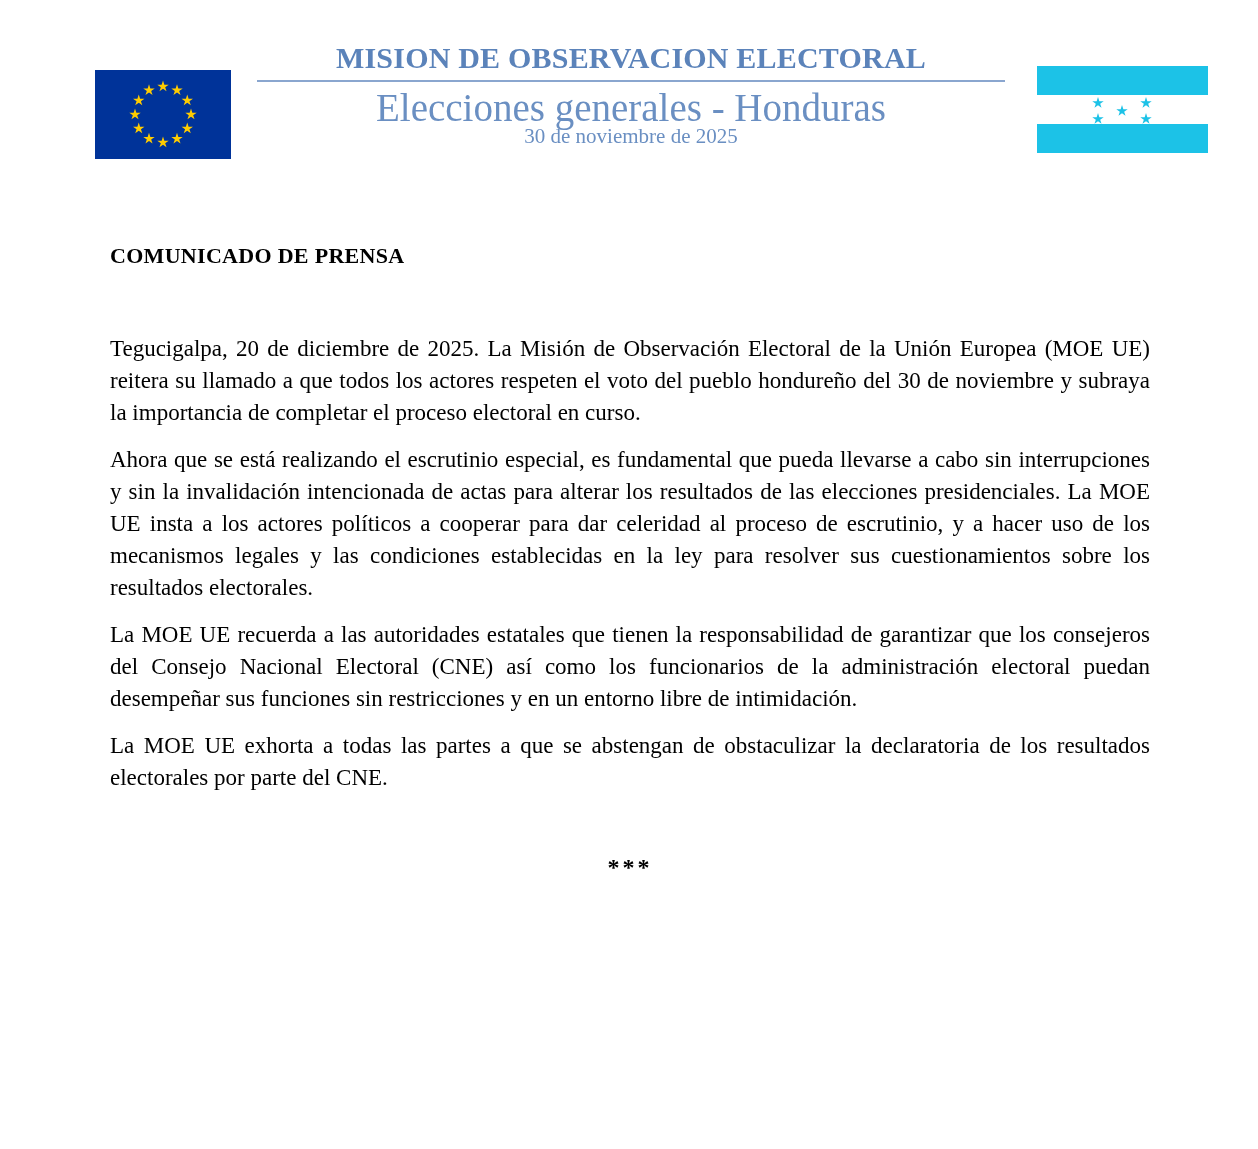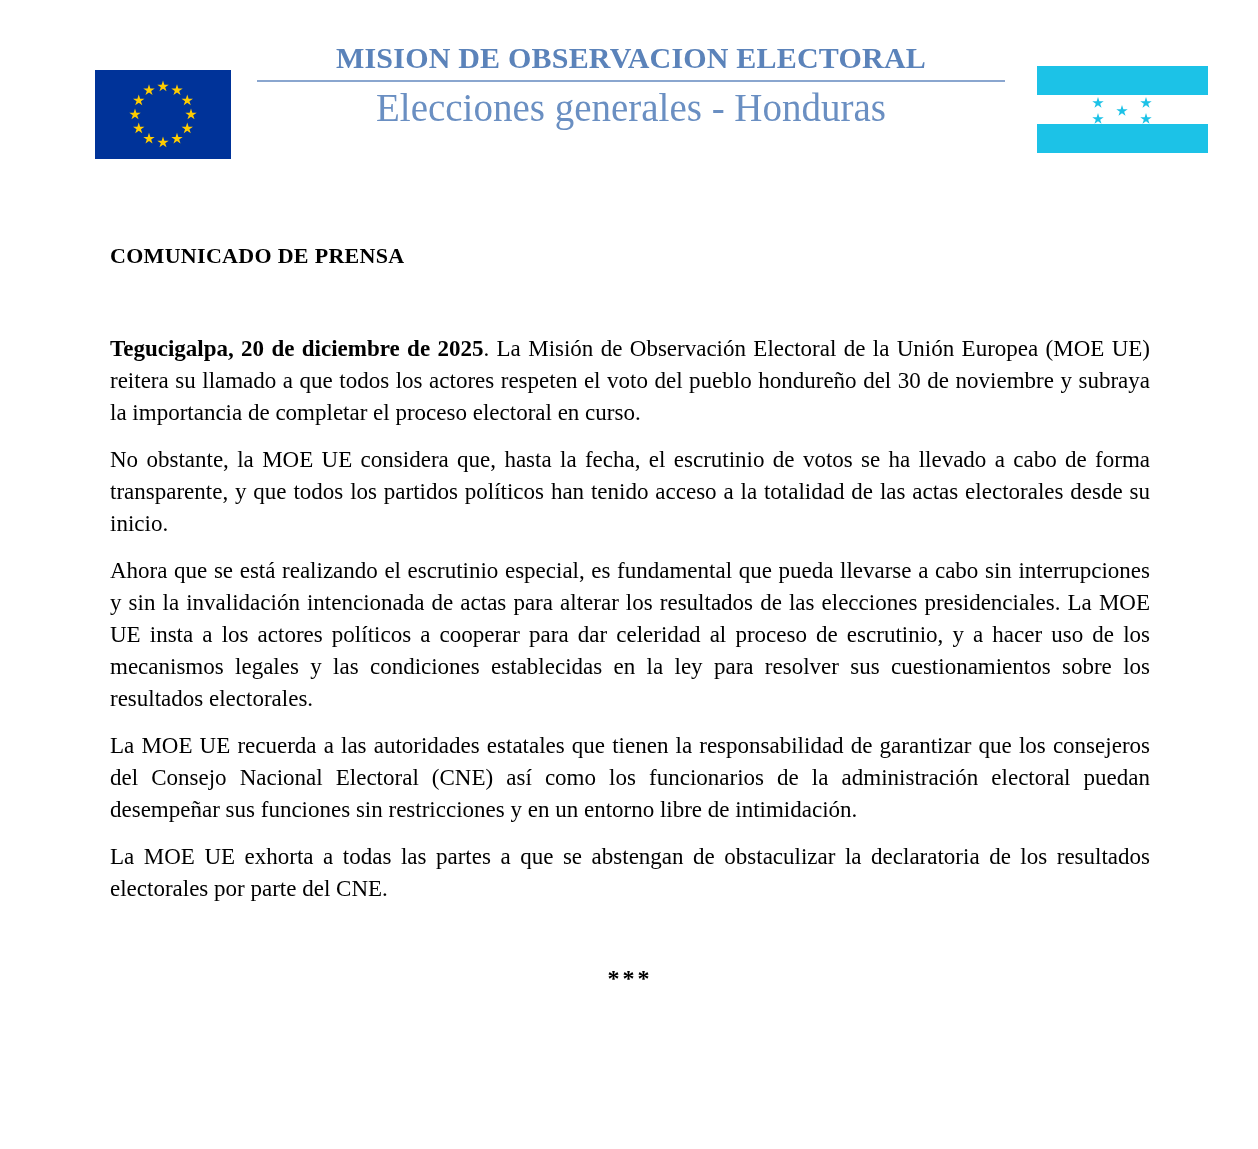--- a/index.html
+++ b/index.html
@@ -70,21 +70,21 @@
     font-weight: bold;
     letter-spacing: 0.3px;
     margin-bottom: 64px;
   }
   .para {
     font-size: 23px;
     line-height: 32px;
     text-align: justify;
     margin-bottom: 15px;
   }
-  .para .lead { font-weight: bold; }
+  .para .lead { font-weight: normal; }
   .end-mark {
     text-align: center;
     font-weight: bold;
     font-size: 24px;
     letter-spacing: 3px;
     margin-top: 60px;
   }
 </style>
 </head>
 <body>
@@ -111,20 +111,21 @@
       <use href="#star" x="54" y="20.25"></use>
     </g>
   </svg>
 
   <div class="title-block">
     <div class="mission-title">
       <div>MISION DE OBSERVACION ELECTORAL</div>
     </div>
     <hr class="title-rule">
     <div class="subtitle">Elecciones generales - Honduras</div>
+    <div class="election-date">30 de noviembre de 2025</div>
   </div>
 
   <svg class="hn-flag" viewBox="0 0 171 87" xmlns="http://www.w3.org/2000/svg" aria-hidden="true">
     <rect x="0" y="0" width="171" height="29" fill="#1cc2e7"></rect>
     <rect x="0" y="29" width="171" height="29" fill="#ffffff"></rect>
     <rect x="0" y="58" width="171" height="29" fill="#1cc2e7"></rect>
     <g fill="#1cc2e7" transform="translate(0,0)">
       <use href="#star" x="61" y="37" transform="scale(1)" width="10" height="10"></use>
       <use href="#star" x="109" y="37"></use>
       <use href="#star" x="85" y="45"></use>
@@ -132,21 +133,20 @@
       <use href="#star" x="109" y="53"></use>
     </g>
   </svg>
 
   <div class="content">
     <div class="press-heading">COMUNICADO DE PRENSA</div>
 
     <p class="para"><span class="lead">Tegucigalpa, 20 de diciembre de 2025</span><span>. La Misión de Observación Electoral de la Unión Europea (MOE UE) reitera su llamado a que todos los actores respeten el voto del pueblo hondureño del 30 de noviembre y subraya la importancia de completar el proceso electoral en curso.</span></p>
 
 
-    <p class="para"><span>No obstante, la MOE UE considera que, hasta la fecha, el escrutinio de votos se ha llevado a cabo de forma transparente, y que todos los partidos políticos han tenido acceso a la totalidad de las actas electorales desde su inicio.</span></p>
 
     <p class="para"><span>Ahora que se está realizando el escrutinio especial, es fundamental que pueda llevarse a cabo sin interrupciones y sin la invalidación intencionada de actas para alterar los resultados de las elecciones presidenciales. La MOE UE insta a los actores políticos a cooperar para dar celeridad al proceso de escrutinio, y a hacer uso de los mecanismos legales y las condiciones establecidas en la ley para resolver sus cuestionamientos sobre los resultados electorales.</span></p>
 
     <p class="para"><span>La MOE UE recuerda a las autoridades estatales que tienen la responsabilidad de garantizar que los consejeros del Consejo Nacional Electoral (CNE) así como los funcionarios de la administración electoral puedan desempeñar sus funciones sin restricciones y en un entorno libre de intimidación.</span></p>
 
     <p class="para"><span>La MOE UE exhorta a todas las partes a que se abstengan de obstaculizar la declaratoria de los resultados electorales por parte del CNE.</span></p>
 
     <div class="end-mark">***</div>
   </div>
 

